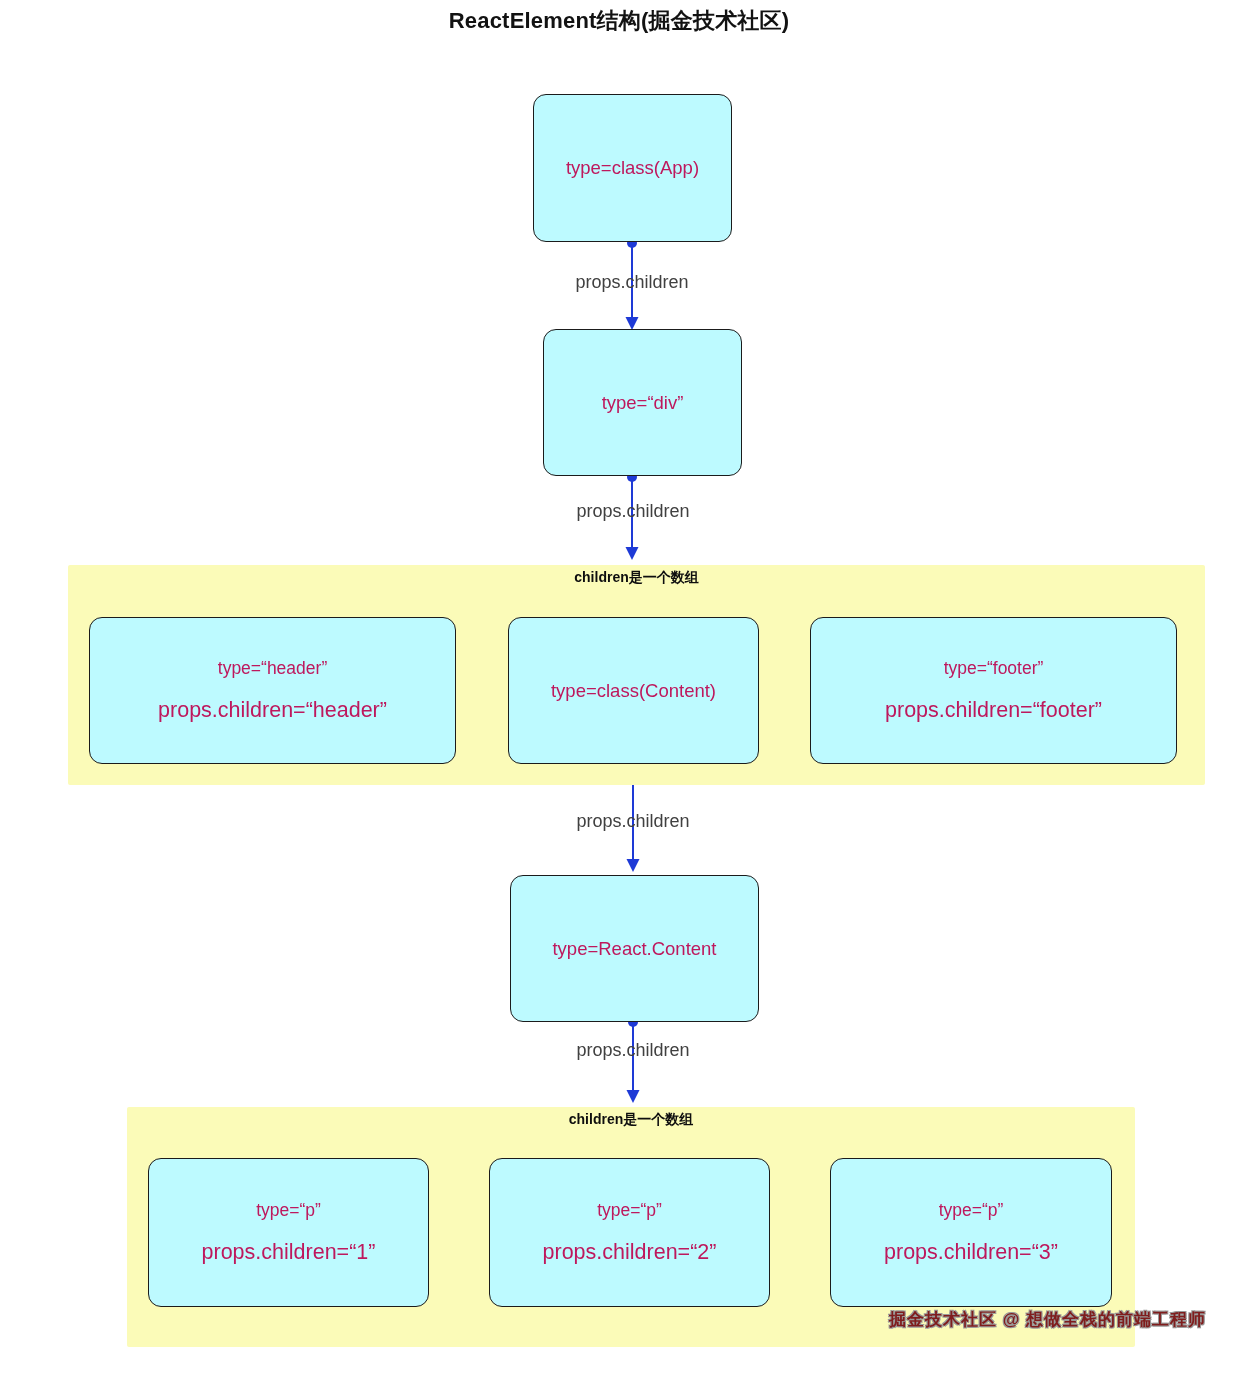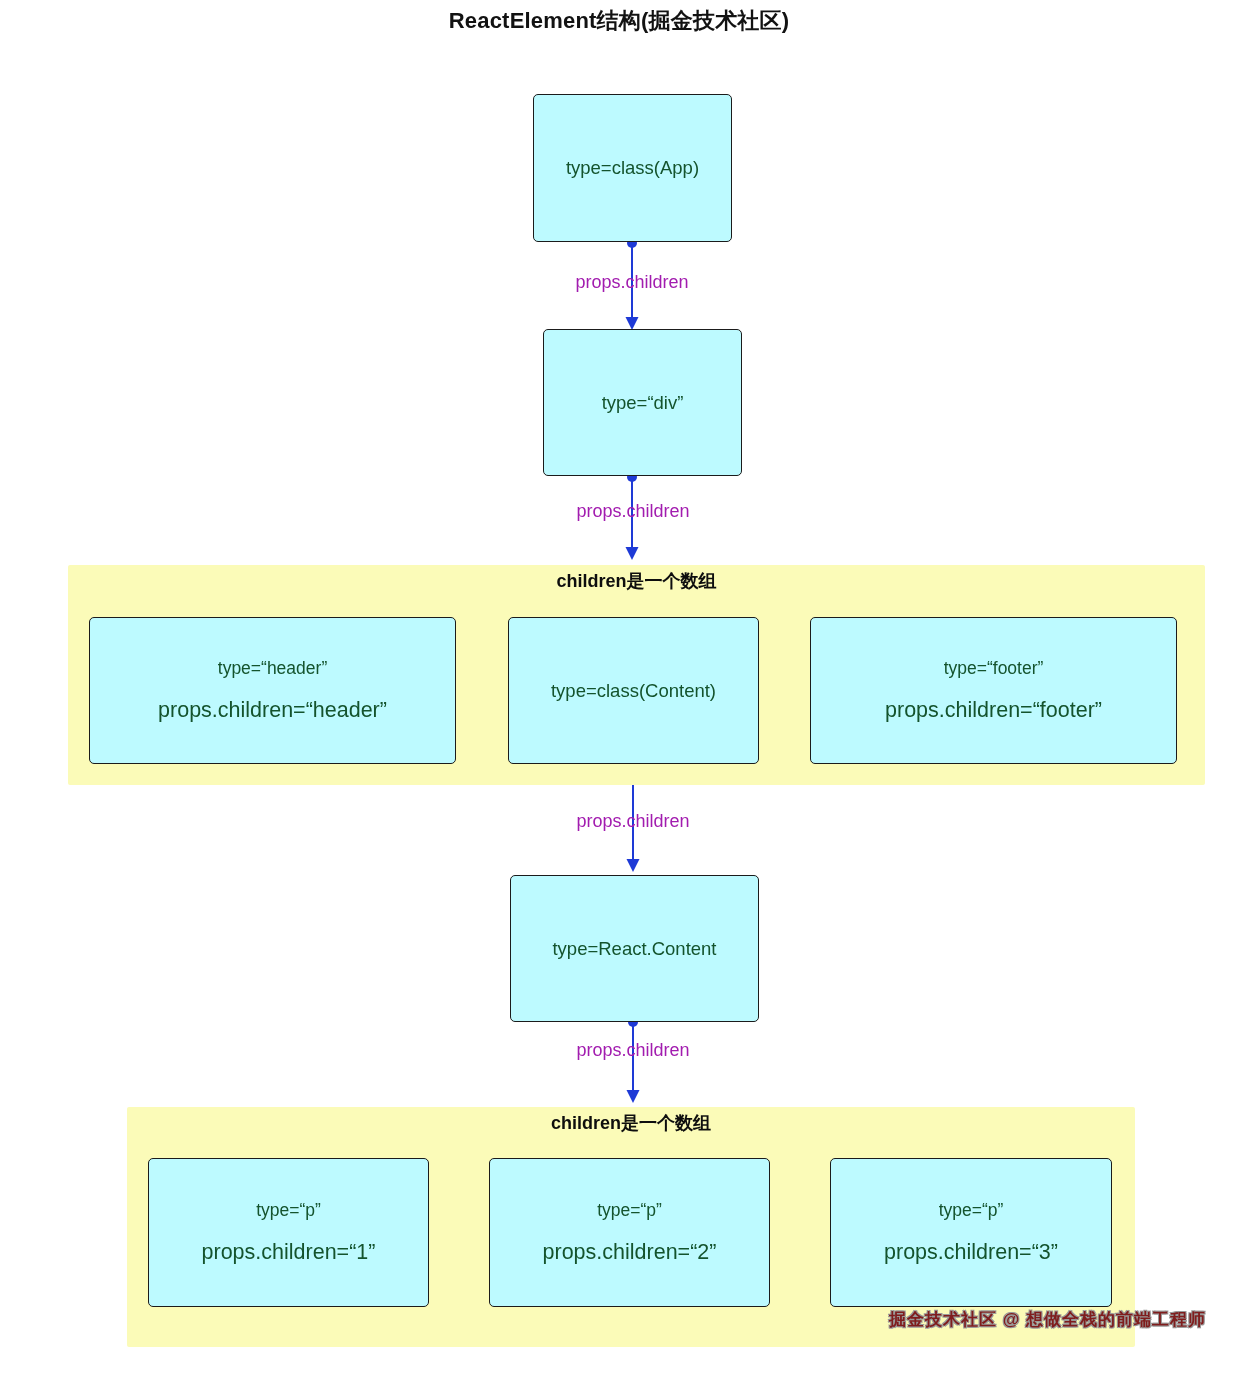--- a/index.html
+++ b/index.html
@@ -6,38 +6,38 @@
   .canvas {
     position:relative; width:1238px; height:1378px; background:#ffffff;
     font-family:"Liberation Sans","DejaVu Sans",sans-serif; overflow:hidden;
   }
   .title {
     position:absolute; top:6px; left:0; width:100%; text-align:center;
     font-size:22px; font-weight:600; color:#121212; letter-spacing:0.2px;
   }
   .group { position:absolute; background:#fbfbb8; border-radius:2px; }
   .group-title {
-    text-align:center; font-size:18px; font-weight:600; color:#0e0e0e;
+    text-align:center; font-size:14px; font-weight:600; color:#0e0e0e;
     margin-top:4px;
   }
   .node {
     position:absolute; background:#bdfaff; border:1.4px solid #1b1b1b;
-    border-radius:5px; display:flex; flex-direction:column;
-    align-items:center; justify-content:center; color:#14532d; text-align:center;
+    border-radius:13px; display:flex; flex-direction:column;
+    align-items:center; justify-content:center; color:#be185d; text-align:center;
   }
   .node .l1 { font-size:17.5px; }
   .node.single .l1 { font-size:18.5px; }
   .node .l2 { font-size:21.5px; margin-top:19px; }
   .edges { position:absolute; left:0; top:0; }
   .edges line { stroke:#1e3ad6; stroke-width:2; }
   .edges circle { fill:#1e3ad6; }
   .edges polygon { fill:#1e3ad6; }
   .edge-label {
     position:absolute; transform:translateX(-50%);
-    font-size:18px; color:#a21caf; white-space:nowrap;
+    font-size:18px; color:#404040; white-space:nowrap;
   }
   .watermark {
     position:absolute; top:1308px; right:32px; white-space:nowrap;
     font-size:17px; font-weight:bold; color:#7f1d1d; letter-spacing:1px;
     text-shadow:-1px -1px 0 #9a9a9a, 1px -1px 0 #9a9a9a,
                 -1px 1px 0 #9a9a9a, 1px 1px 0 #9a9a9a;
   }
 </style>
 </head>
 <body>

